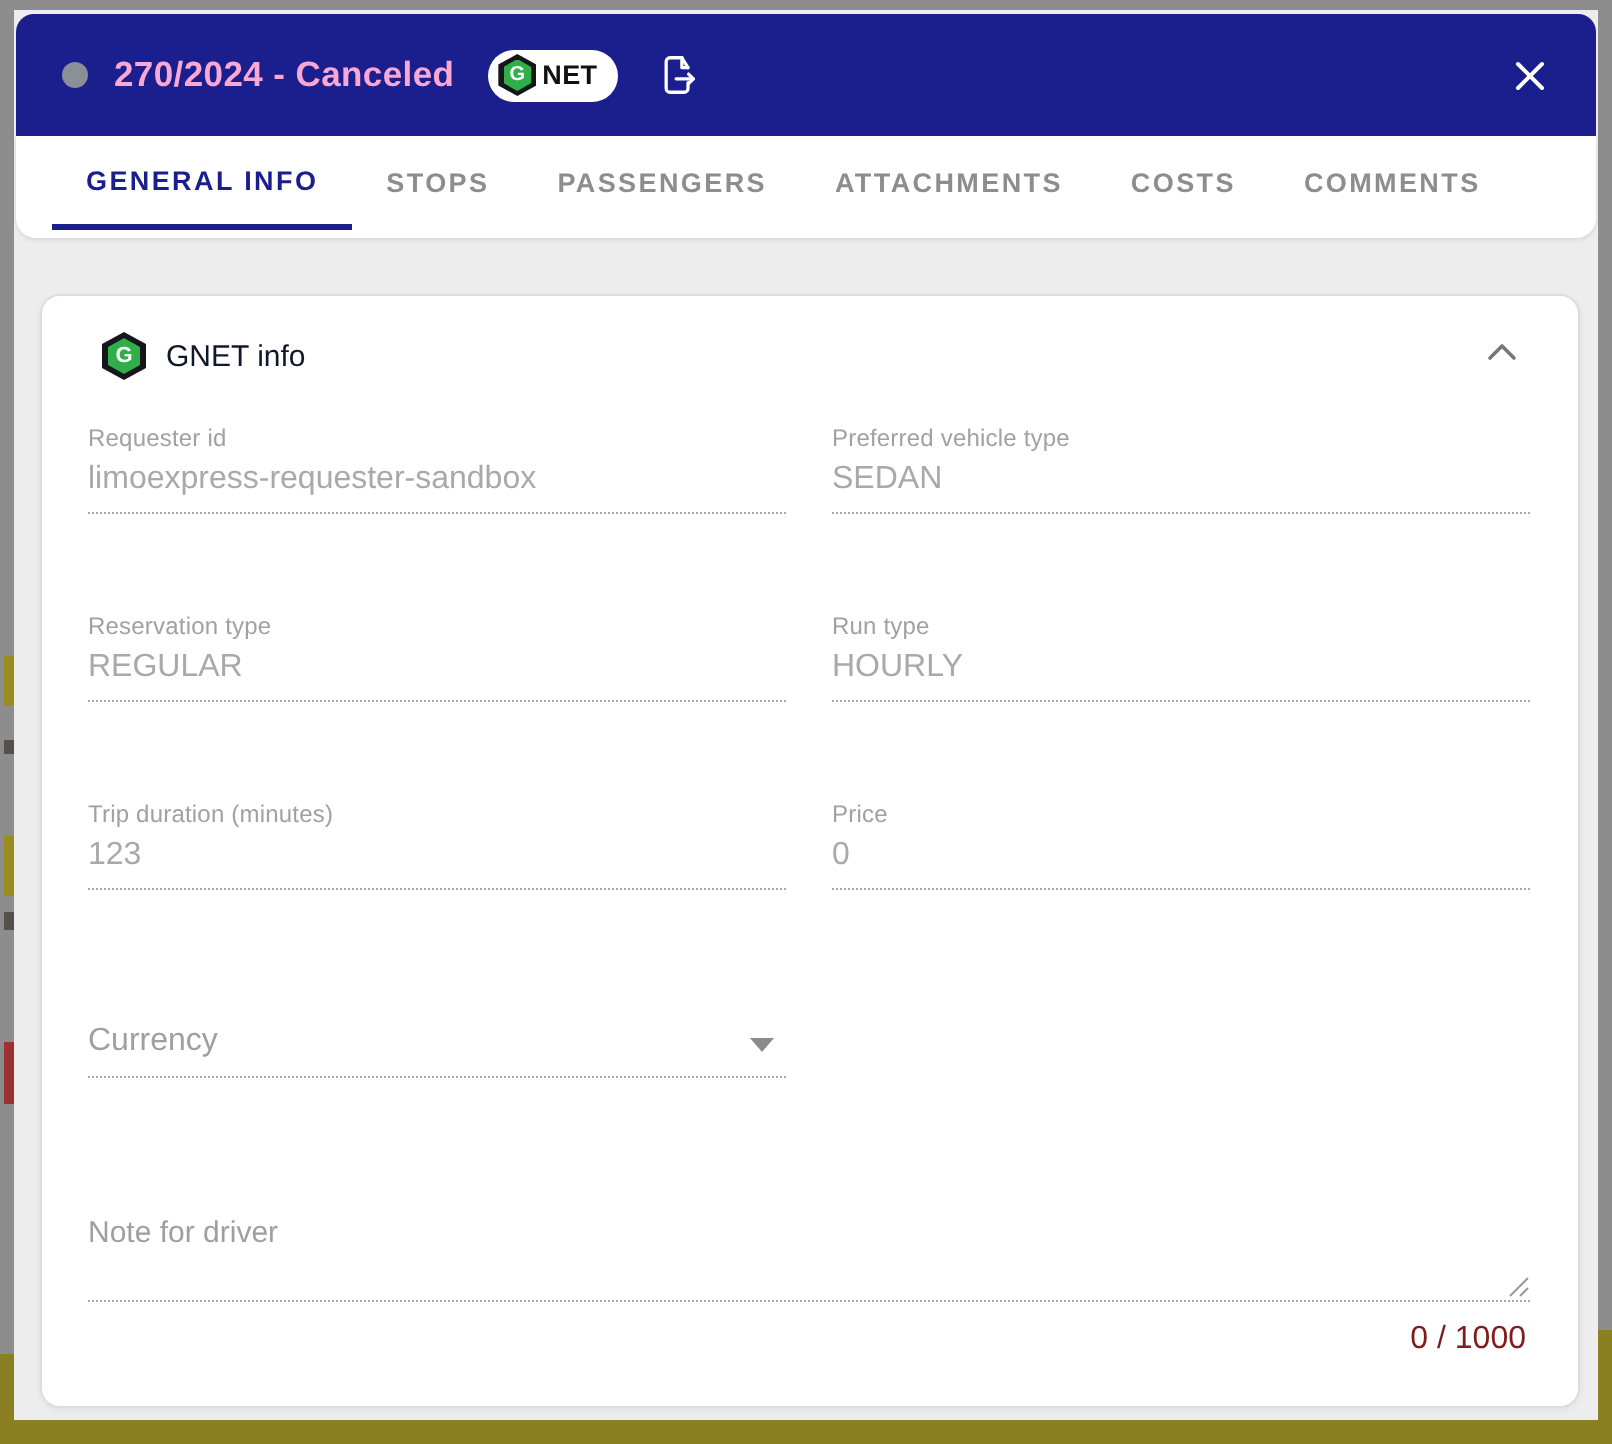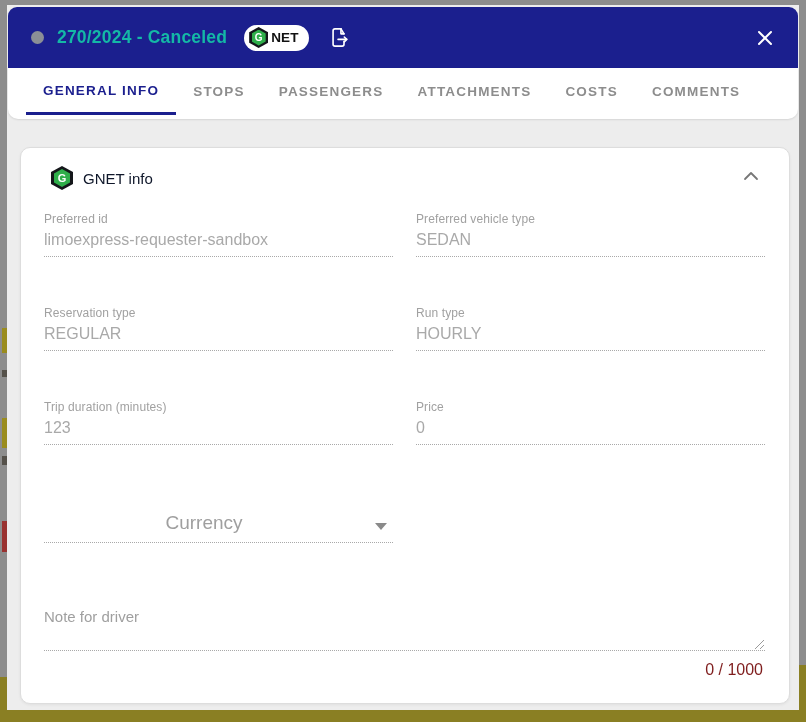--- a/index.html
+++ b/index.html
@@ -19,21 +19,21 @@
   .frag-olive2 { top:418px; height:30px; background:#9a8c1e; }
   .frag-red    { top:521px; height:31px; background:#993230; }
   .frag-dark1  { top:370px; height:7px; background:#55514a; }
   .frag-dark2  { top:456px; height:9px; background:#55514a; }
 
   
   .dlg-header { position:absolute; left:8px; top:7px; width:790px; height:61px;
     background:#1b1f8e; border-radius:9px 9px 0 0; display:flex; align-items:center;
     padding:0 24px 0 23px; gap:13px; }
   .status-dot { width:13px; height:13px; border-radius:50%; background:#8b8f96; flex:0 0 auto; }
-  .dlg-title { color:#14b8a6; font-size:17.5px; font-weight:700; letter-spacing:.2px; white-space:nowrap;text-align:right; }
+  .dlg-title { color:#f9a8d4; font-size:17.5px; font-weight:700; letter-spacing:.2px; white-space:nowrap;text-align:right; }
   .gnet-badge { background:#ffffff; border-radius:14px; height:26px; display:flex;
     align-items:center; gap:3px; padding:0 10px 0 5px; margin-left:4px; }
   .hex { display:flex; align-items:center; justify-content:center;
     clip-path:polygon(50% 0,100% 25%,100% 75%,50% 100%,0 75%,0 25%); background:#14161a; }
   .hex-inner { clip-path:polygon(50% 0,100% 25%,100% 75%,50% 100%,0 75%,0 25%);
     background:#2fae4a; color:#fff; font-weight:800; display:flex; align-items:center; justify-content:center; }
   .hex-sm { width:19px; height:21px; }
   .hex-sm .hex-inner { width:14px; height:16px; font-size:10px; }
   .hex-md { width:22px; height:24px; }
   .hex-md .hex-inner { width:16px; height:18px; font-size:11px; }
@@ -60,21 +60,21 @@
   .fgroup { position:absolute; width:349px; border-bottom:1px dotted #a9a9a9; padding-bottom:7px; }
   .col-l { left:23px; } .col-r { left:395px; }
   .r1 { top:64px; } .r2 { top:158px; } .r3 { top:252px; }
   .flabel { font-size:12px; color:#a1a1a1; letter-spacing:.1px; display:block; }
   .fvalue { border:none; outline:none; background:transparent; width:100%; margin-top:5px;
     font-family:"Liberation Sans",sans-serif; font-size:16px; color:#a9a9a9; padding:0; }
 
   .currency-group { position:absolute; left:23px; top:362px; width:349px;
     border-bottom:1px dotted #a9a9a9; padding-bottom:8px; }
   .currency-input { border:none; outline:none; background:transparent; width:320px;
-    font-family:"Liberation Sans",sans-serif; font-size:19px; color:#9f9f9f; padding:2px 0 0;text-align:center; }
+    font-family:"Liberation Sans",sans-serif; font-size:16px; color:#9f9f9f; padding:2px 0 0; }
   .currency-input::placeholder { color:#9f9f9f; opacity:1; }
   .dd-arrow { position:absolute; right:6px; bottom:12px; width:0; height:0;
     border-left:6px solid transparent; border-right:6px solid transparent; border-top:7px solid #8a8a8a; }
 
   .note-group { position:absolute; left:23px; top:452px; width:721px;
     border-bottom:1px dotted #a9a9a9; }
   .note-ta { border:none; outline:none; background:transparent; width:100%; height:50px; resize:none;
     font-family:"Liberation Sans",sans-serif; font-size:15px; color:#9f9f9f; padding:8px 0 0; display:block; }
   .note-ta::placeholder { color:#9f9f9f; opacity:1; }
   .resize-handle { position:absolute; right:0; bottom:3px; width:11px; height:11px; }
@@ -137,21 +137,21 @@
       <span class="hex-inner">G</span>
     </span>
     <span class="card-title">GNET info</span>
     <span class="chevron-btn">
       <svg width="16" height="10" viewBox="0 0 16 10" fill="none" stroke="#777777" stroke-width="1.8" stroke-linecap="round" stroke-linejoin="round">
         <path d="M2 8 L8 2 L14 8"></path>
       </svg>
     </span>
 
     <div class="fgroup col-l r1">
-      <span class="flabel">Preferred id</span>
+      <span class="flabel">Requester id</span>
       <input class="fvalue" disabled="" value="limoexpress-requester-sandbox" style="">
     </div>
     <div class="fgroup col-r r1">
       <span class="flabel">Preferred vehicle type</span>
       <input class="fvalue" disabled="" value="SEDAN" style="">
     </div>
 
     <div class="fgroup col-l r2">
       <span class="flabel">Reservation type</span>
       <input class="fvalue" disabled="" value="REGULAR" style="">

